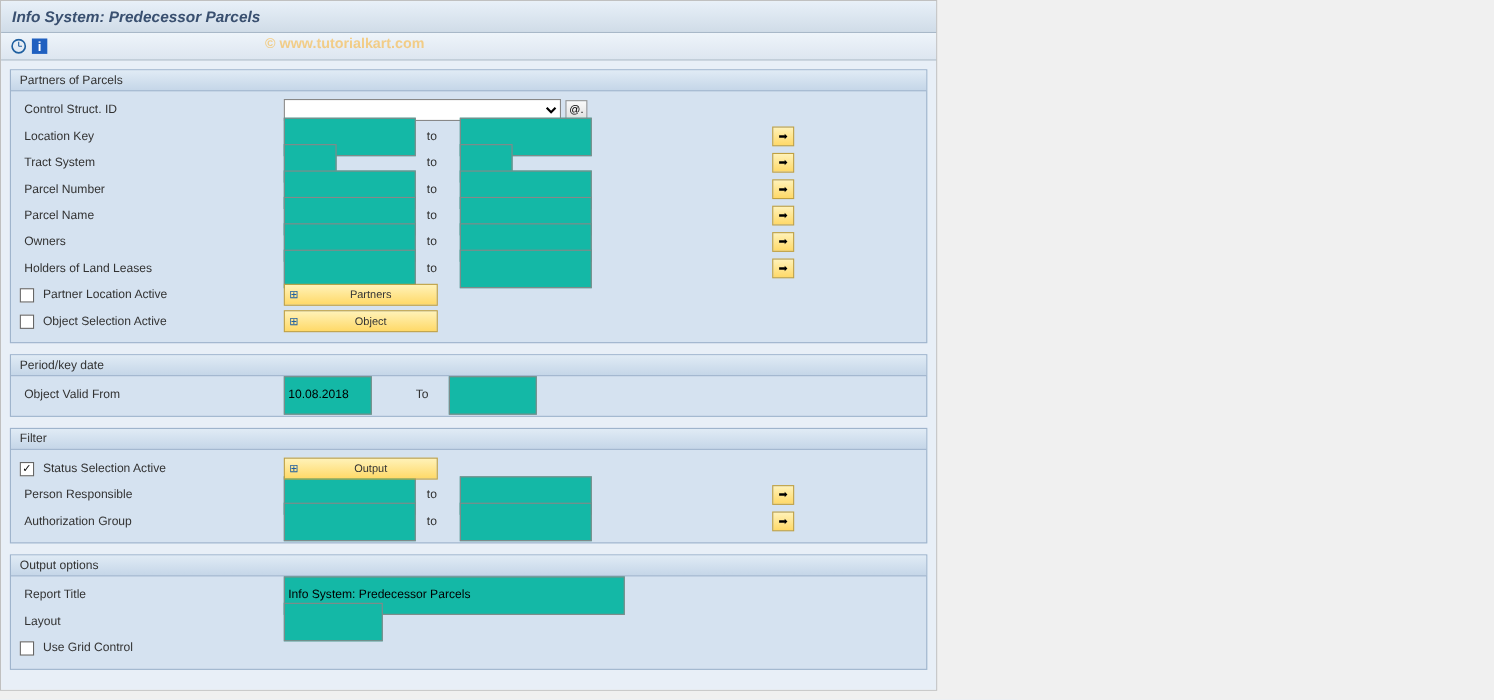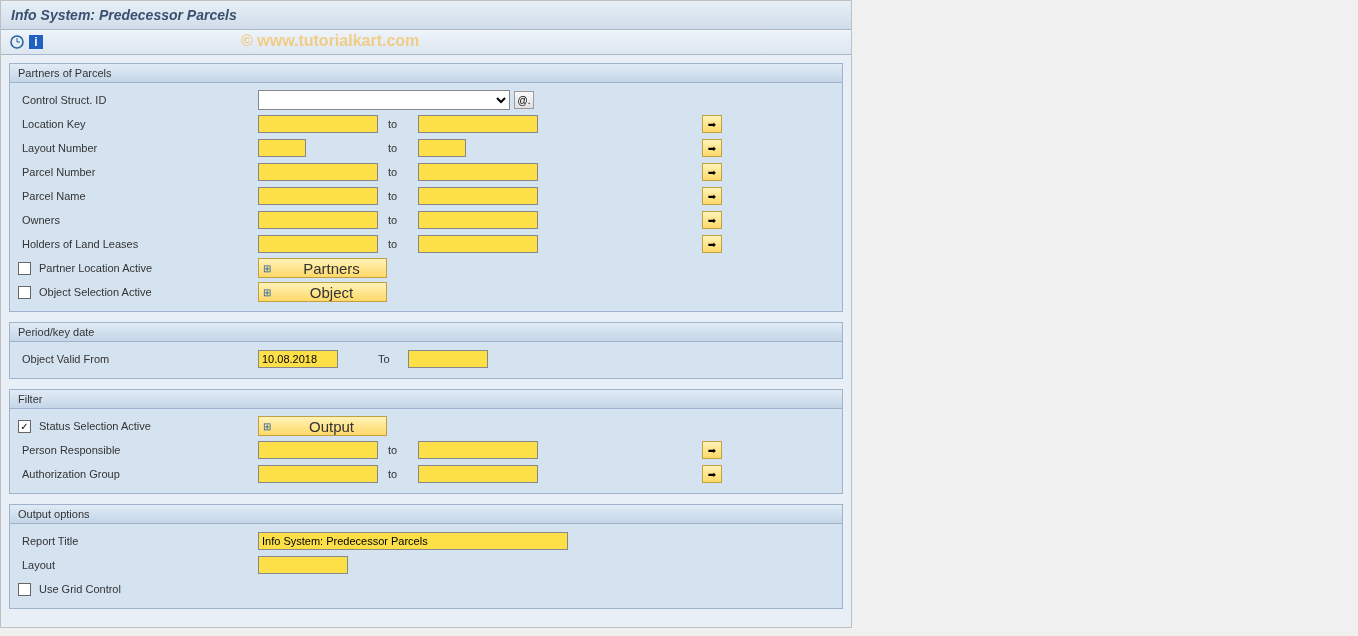--- a/index.html
+++ b/index.html
@@ -45,21 +45,21 @@
       align-items: center;
       justify-content: center;
       cursor: pointer;
       font-size: 12px;
     }
     .watermark {
       position: absolute;
       left: 240px;
       top: 2px;
       color: rgba(255, 165, 0, 0.45);
-      font-size: 16px;
+      font-size: 13px;
       font-weight: bold;
       pointer-events: none;
     }
     .content {
       padding: 8px;
       background: #e8eff7;
     }
     .group-box {
       border: 1px solid #9fb4cc;
       margin-bottom: 10px;
@@ -86,23 +86,23 @@
       color: #333;
       font-size: 11px;
       display: flex;
       align-items: center;
       gap: 4px;
     }
     .form-label.indent {
       padding-left: 4px;
     }
     input[type="text"] {
-      height: 18px;
+      height: 35px;
       border: 1px solid #888;
-      background: #fde047;
+      background: #14b8a6;
       font-size: 11px;
       padding: 0 3px;
       font-family: Arial, sans-serif;
     }
     .input-medium { width: 120px; }
     .input-small { width: 48px; }
     .input-wide { width: 310px; }
     select {
       height: 20px;
       border: 1px solid #888;
@@ -145,29 +145,29 @@
       border: 1px solid #666;
       background: #fff;
       margin-right: 4px;
       display: inline-flex;
       align-items: center;
       justify-content: center;
       font-size: 10px;
       color: #000;
     }
     .yellow-btn {
-      width: 129px;
+      width: 140px;
       height: 20px;
       background: linear-gradient(to bottom, #fff2b8, #ffd968);
       border: 1px solid #c0a040;
       cursor: pointer;
       display: inline-flex;
       align-items: center;
       justify-content: center;
-      font-size: 15px;
+      font-size: 10px;
       color: #333;
       position: relative;
       padding-left: 18px;
     }
     .yellow-btn::before {
       content: "⊞";
       position: absolute;
       left: 4px;
       font-size: 10px;
       color: #2060a0;
@@ -209,21 +209,21 @@
         <div class="form-row">
           <span class="form-label indent">Location Key</span>
           <input type="text" class="input-medium" style="">
           <span class="to-label">to</span>
           <input type="text" class="input-medium" style="">
           <span class="spacer-col"></span>
           <span class="arrow-btn">➡</span>
         </div>
 
         <div class="form-row">
-          <span class="form-label indent">Layout Number</span>
+          <span class="form-label indent">Tract System</span>
           <input type="text" class="input-small" style="">
           <span style="width:72px;"></span>
           <span class="to-label">to</span>
           <input type="text" class="input-small" style="">
           <span style="width:232px;"></span>
           <span class="arrow-btn">➡</span>
         </div>
 
         <div class="form-row">
           <span class="form-label indent">Parcel Number</span>

